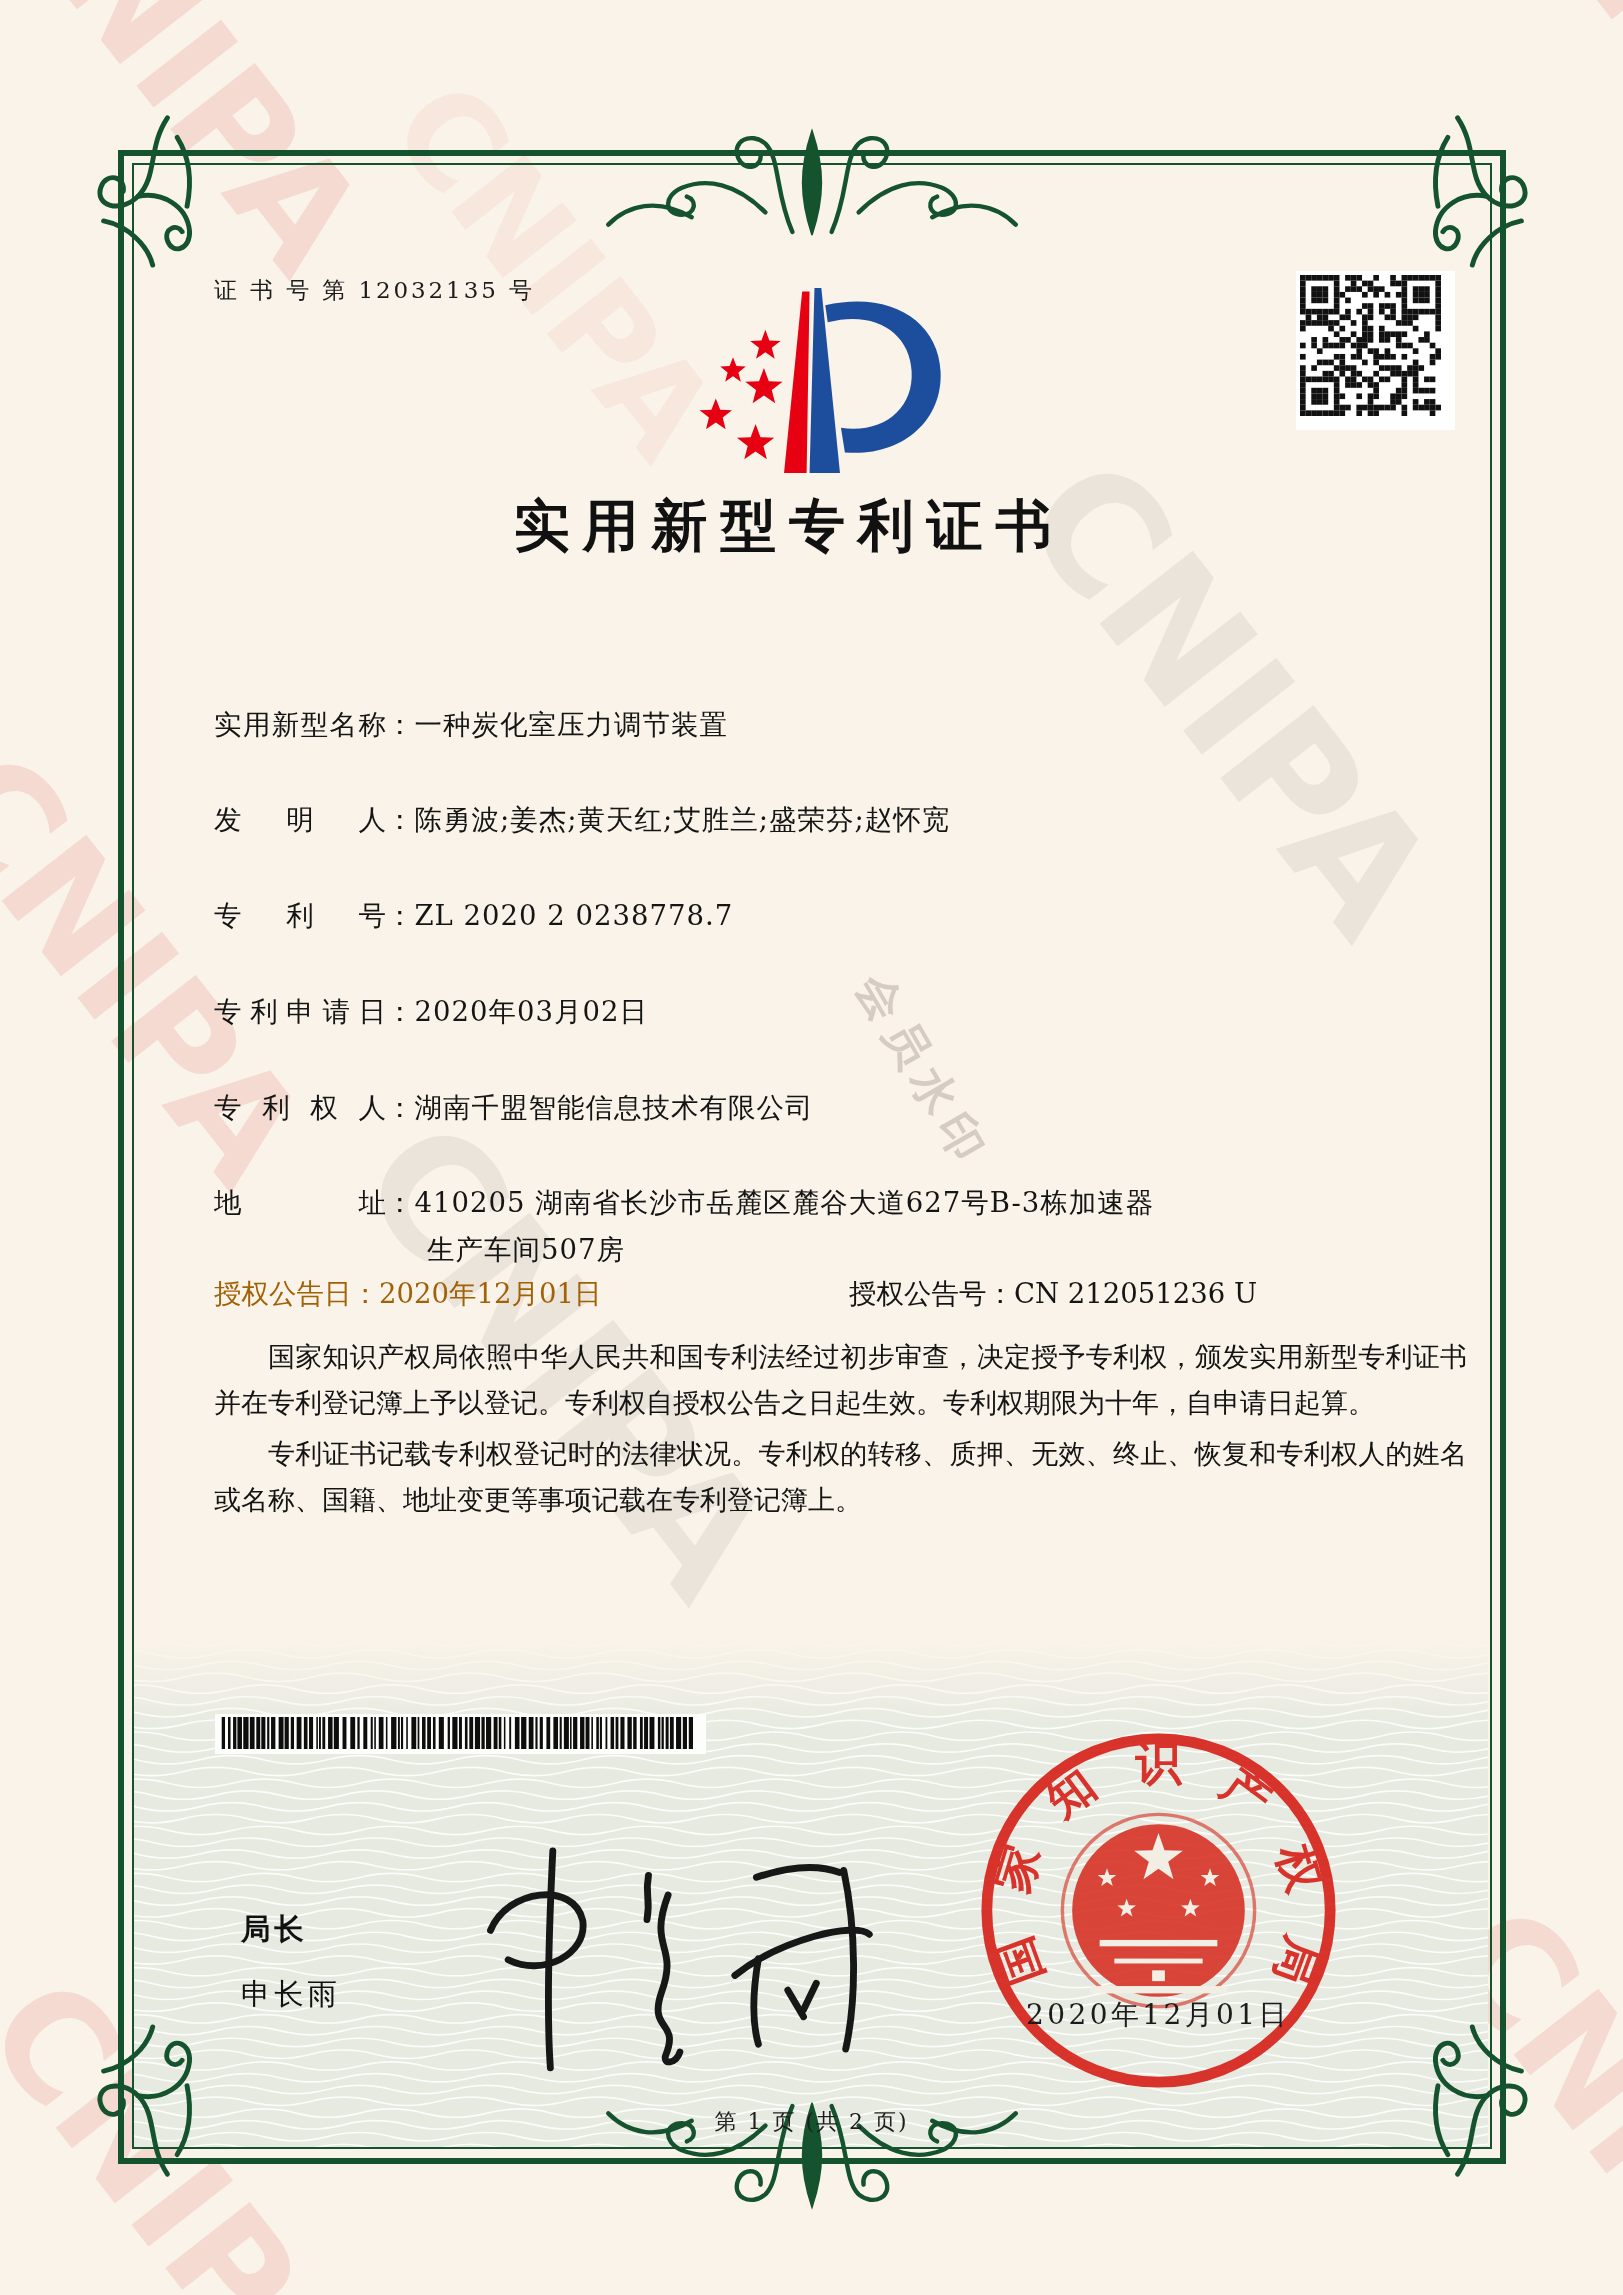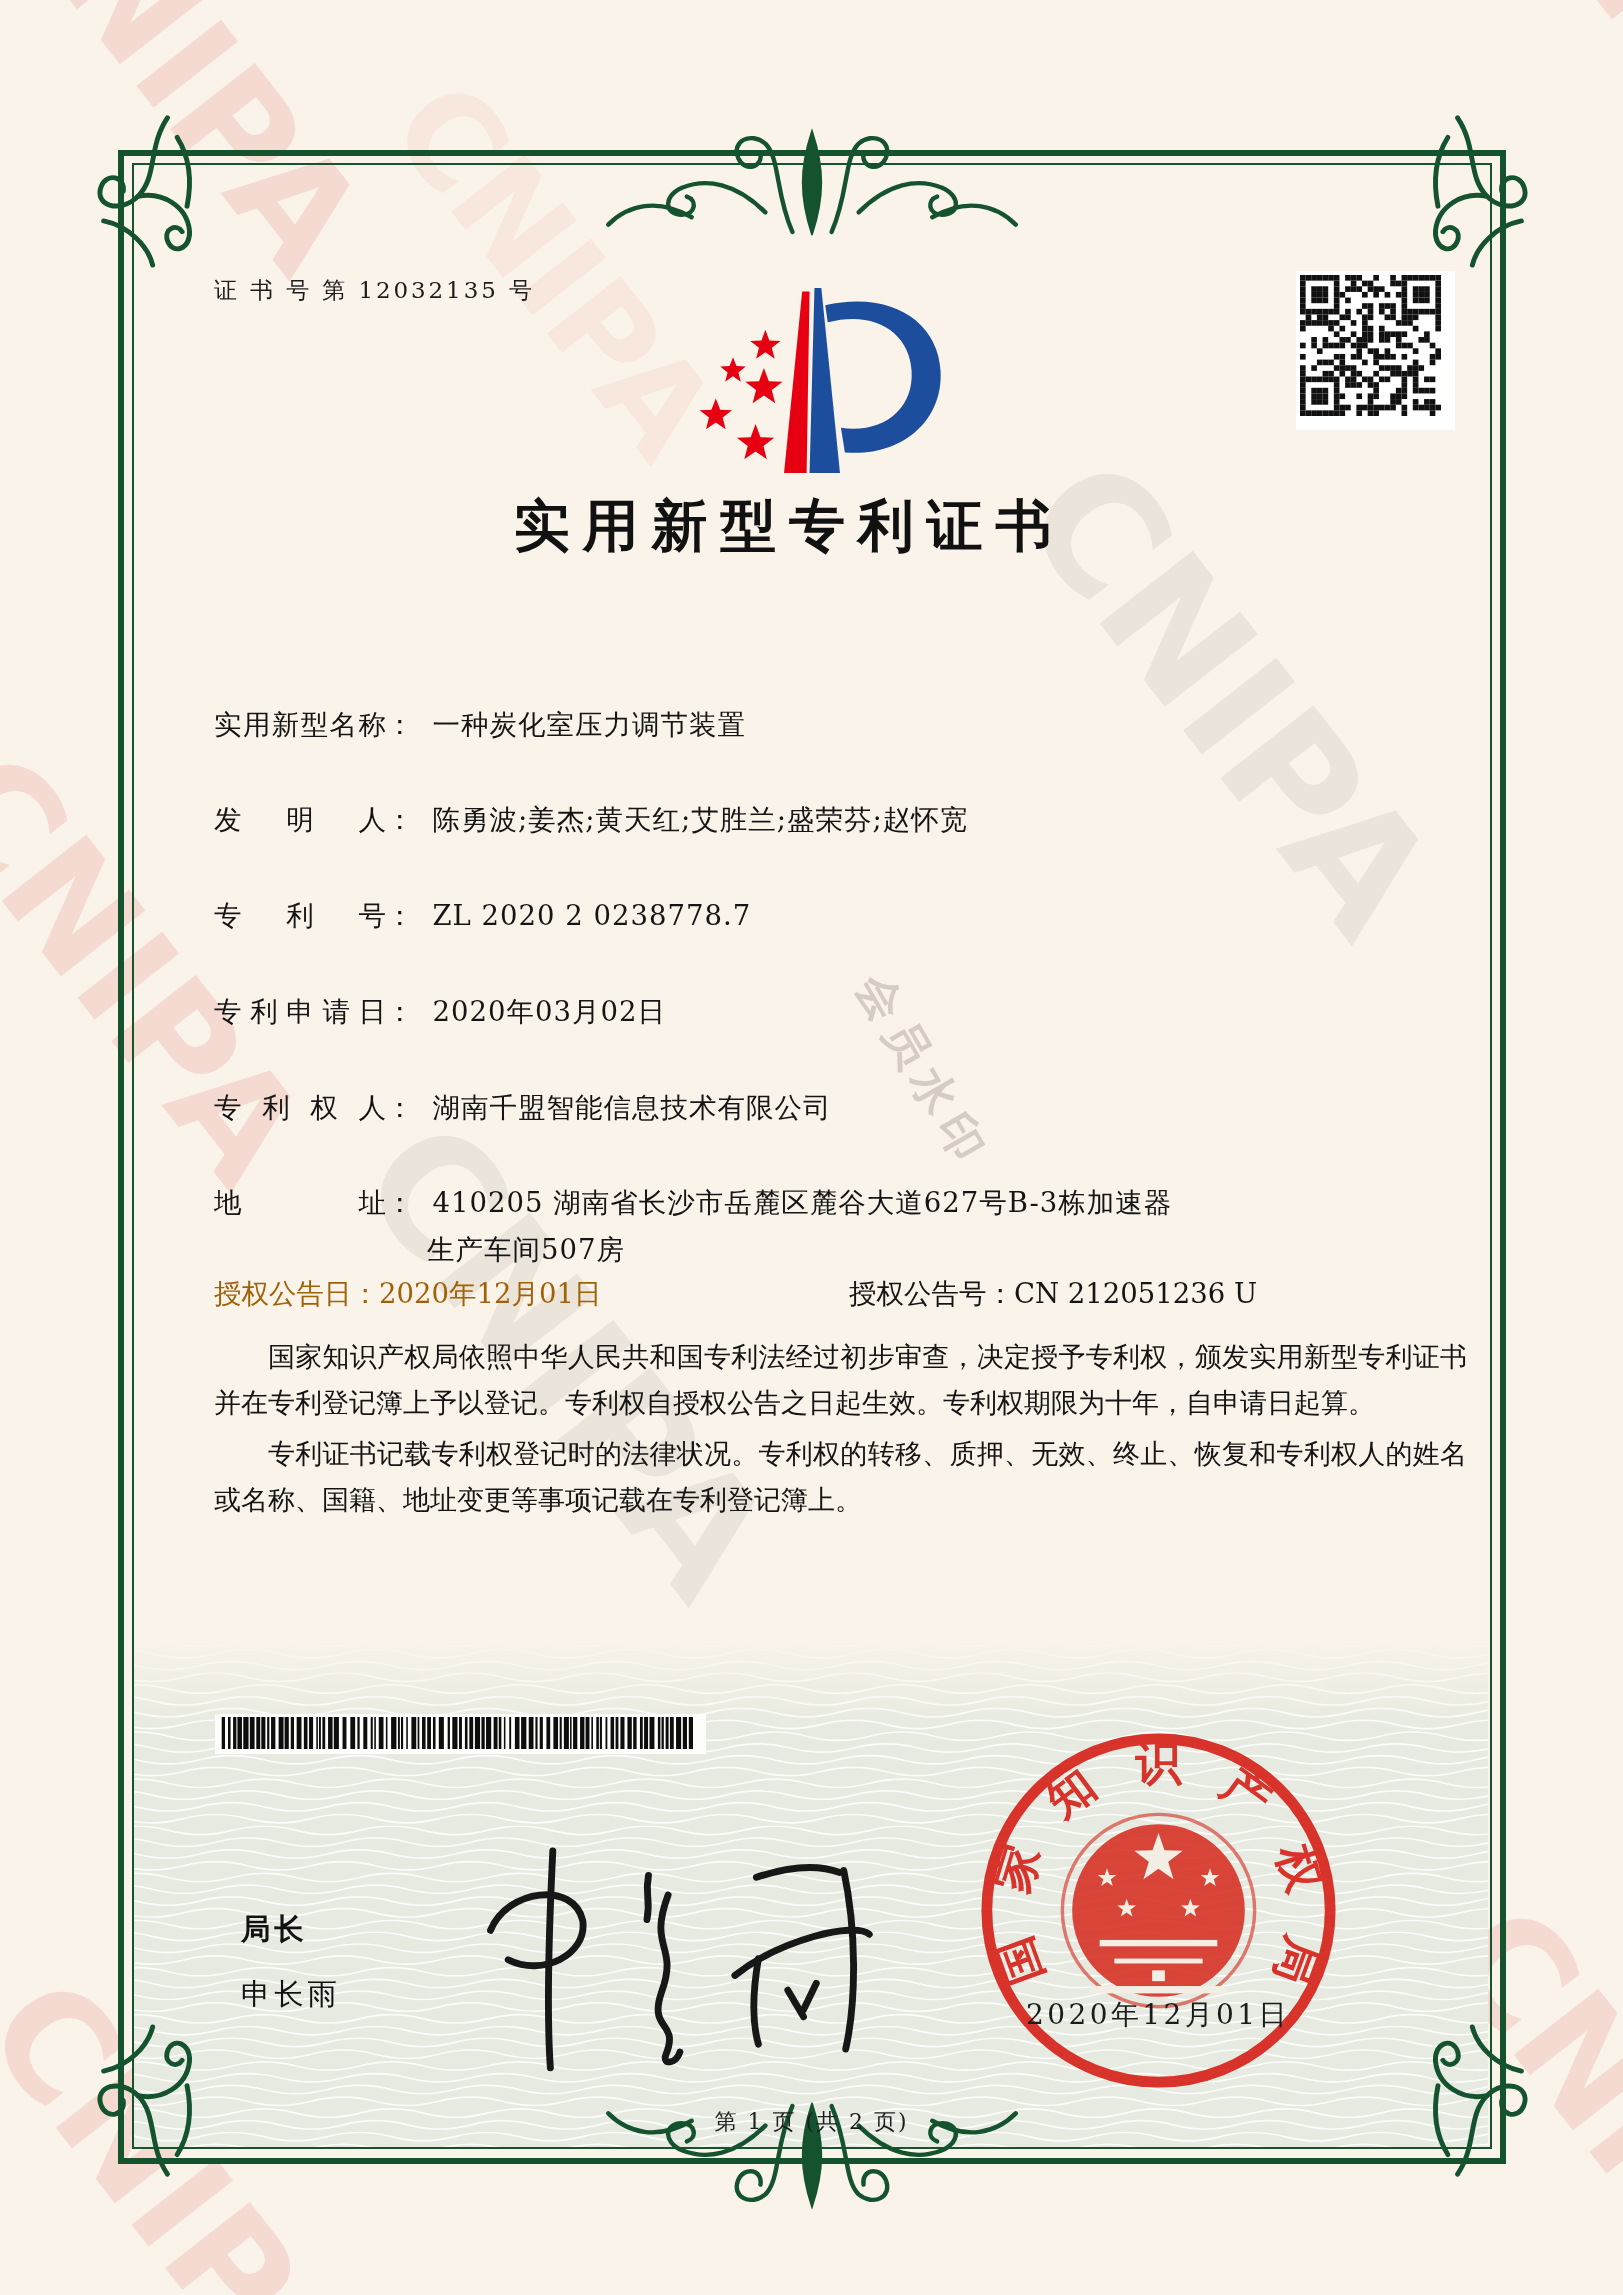--- a/index.html
+++ b/index.html
@@ -24,21 +24,21 @@
   
   .cert-no{position:absolute;left:214px;top:275px;font-size:23px;letter-spacing:2.9px;color:#1c1c1c;}
   .logo{position:absolute;left:678px;top:261px;width:269px;height:212px;}
   .qr-box{position:absolute;left:1296px;top:271px;width:150px;height:150px;background:#ffffff;padding:4.4px;}
   .title{position:absolute;left:0;top:489px;width:1578px;text-align:center;font-size:56px;font-weight:bold;letter-spacing:12.8px;color:#111;}
 
   
   .frow{position:absolute;left:214px;font-size:27.5px;color:#151515;white-space:nowrap;}
   .flabel{display:inline-block;width:172px;text-align-last:justify;text-align:justify;vertical-align:top;}
   .fcolon{display:inline-block;width:27.5px;}
-  .fvalue{display:inline-block;margin-left:19px;letter-spacing:1px;}
+  .fvalue{display:inline-block;margin-left:1px;letter-spacing:1px;}
   .addr2{position:absolute;left:427px;top:1232px;font-size:27.5px;color:#151515;letter-spacing:1px;}
   .grant-left{position:absolute;left:214px;top:1276px;font-size:27.5px;color:#a16207;}
   .grant-right{position:absolute;left:849px;top:1276px;font-size:27.5px;color:#151515;}
 
   
   .body-text{position:absolute;left:214px;top:1334px;width:1253px;font-size:27px;line-height:46px;color:#141414;text-align:justify;}
   .body-text p{margin:0 0 4.9px 0;text-indent:2em;}
 
   
   .barcode-box{position:absolute;left:215px;top:1714px;background:#fdfdfb;padding:2.9px 3.9px;}

